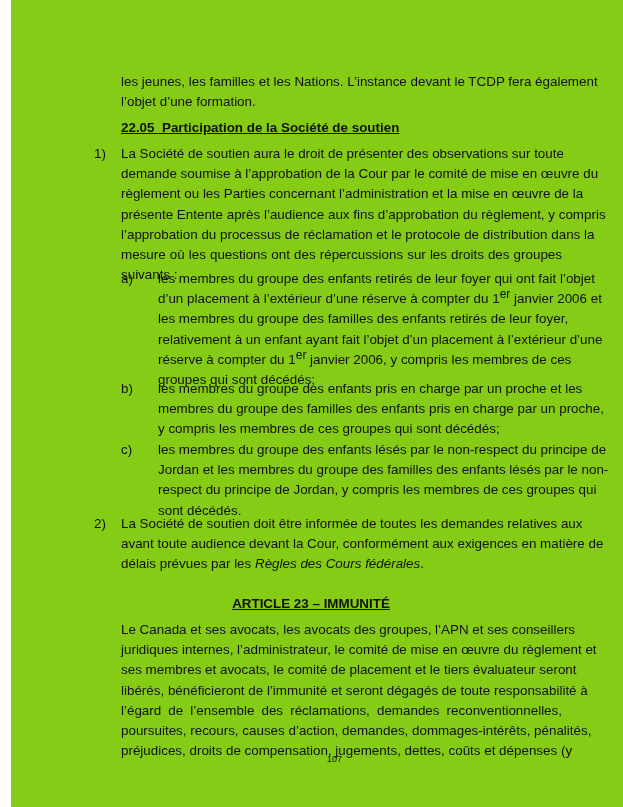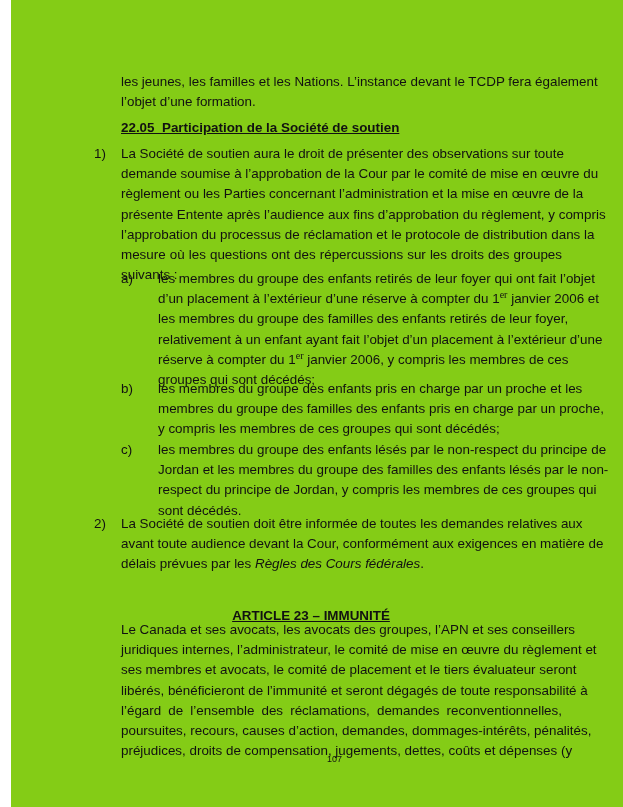--- a/index.html
+++ b/index.html
@@ -3,23 +3,23 @@
 <meta charset="utf-8">
 <style>
   html, body { margin: 0; padding: 0; background: #ffffff; }
   body { width: 623px; height: 807px; position: relative; overflow: hidden;
          font-family: "Liberation Sans", sans-serif; color: #111111; font-size: 13.4px; }
   .page { position: absolute; left: 11px; top: 0; width: 623px; height: 807px; background: #84cc16; }
   .p { position: absolute; line-height: 20.2px; text-align: justify; }
   .lbl { position: absolute; line-height: 20.2px; }
   .heading { position: absolute; font-weight: bold; line-height: 20px; }
   .article { position: absolute; left: 0; width: 600px; text-align: center; font-weight: bold;
-             text-decoration: underline; line-height: 20px; margin-top: 12px; }
+             text-decoration: underline; line-height: 20px; }
   .pageno { position: absolute; left: 0; width: 623px; text-align: center; font-size: 9px; line-height: 12px; padding-left: 12px; }
-  sup { font-size: 10px; line-height: 0; vertical-align: super; font-family: Liberation Serif, serif; }
+  sup { font-size: 12px; line-height: 0; vertical-align: super; }
   .line { display: block; text-align: justify; text-align-last: justify; white-space: nowrap; }
   .line.end { text-align-last: left; }
   i { font-style: italic; }
 </style>
 </head>
 <body>
 
 <div class="page">
 
   <div class="p" style="left:110px; top:72px; width:441px;">

